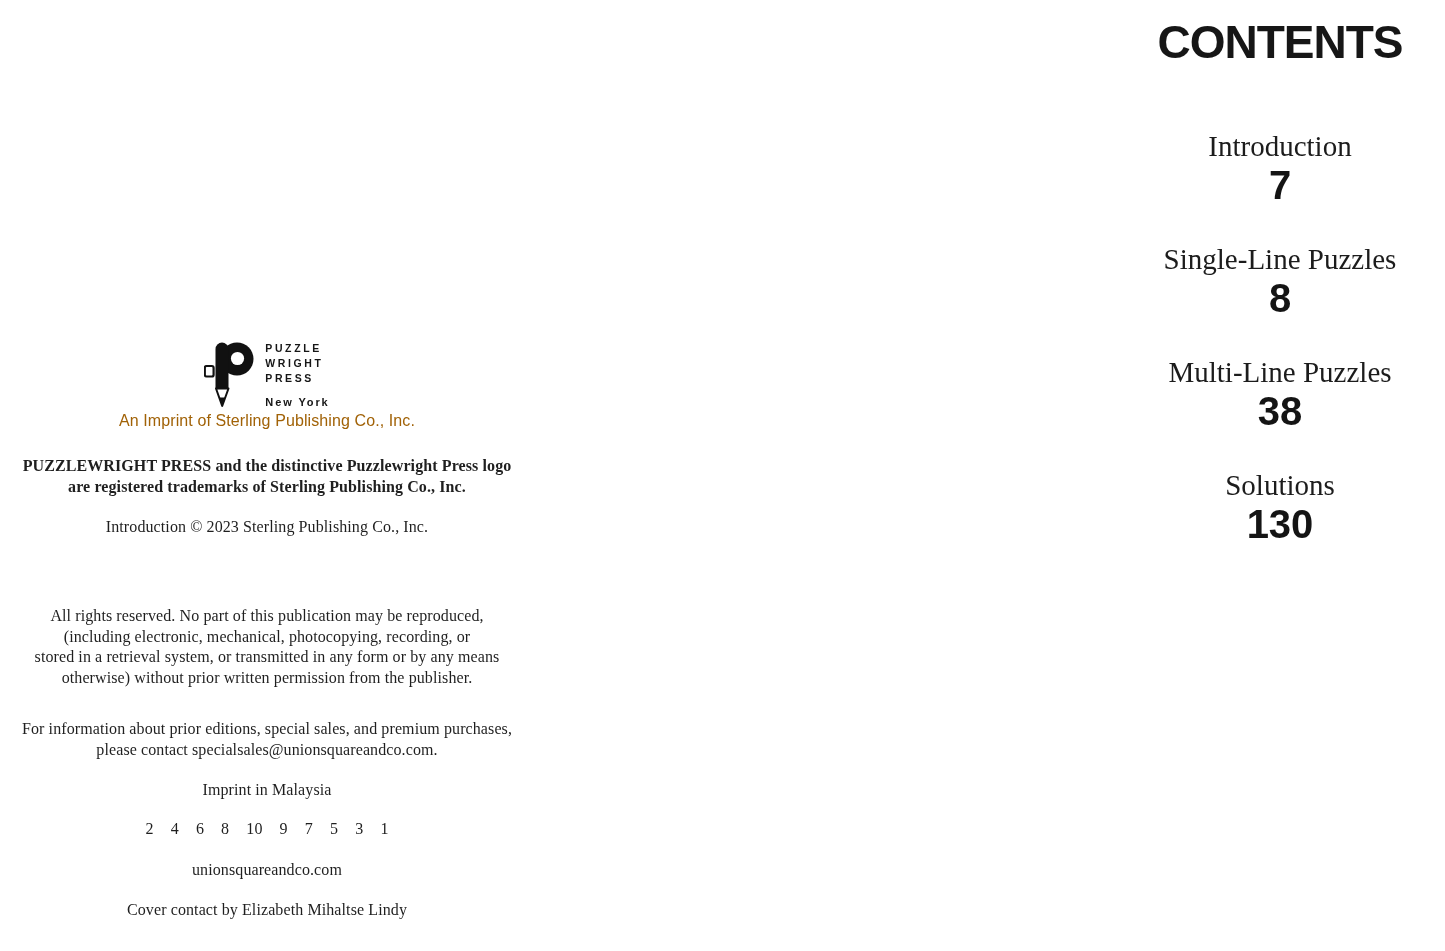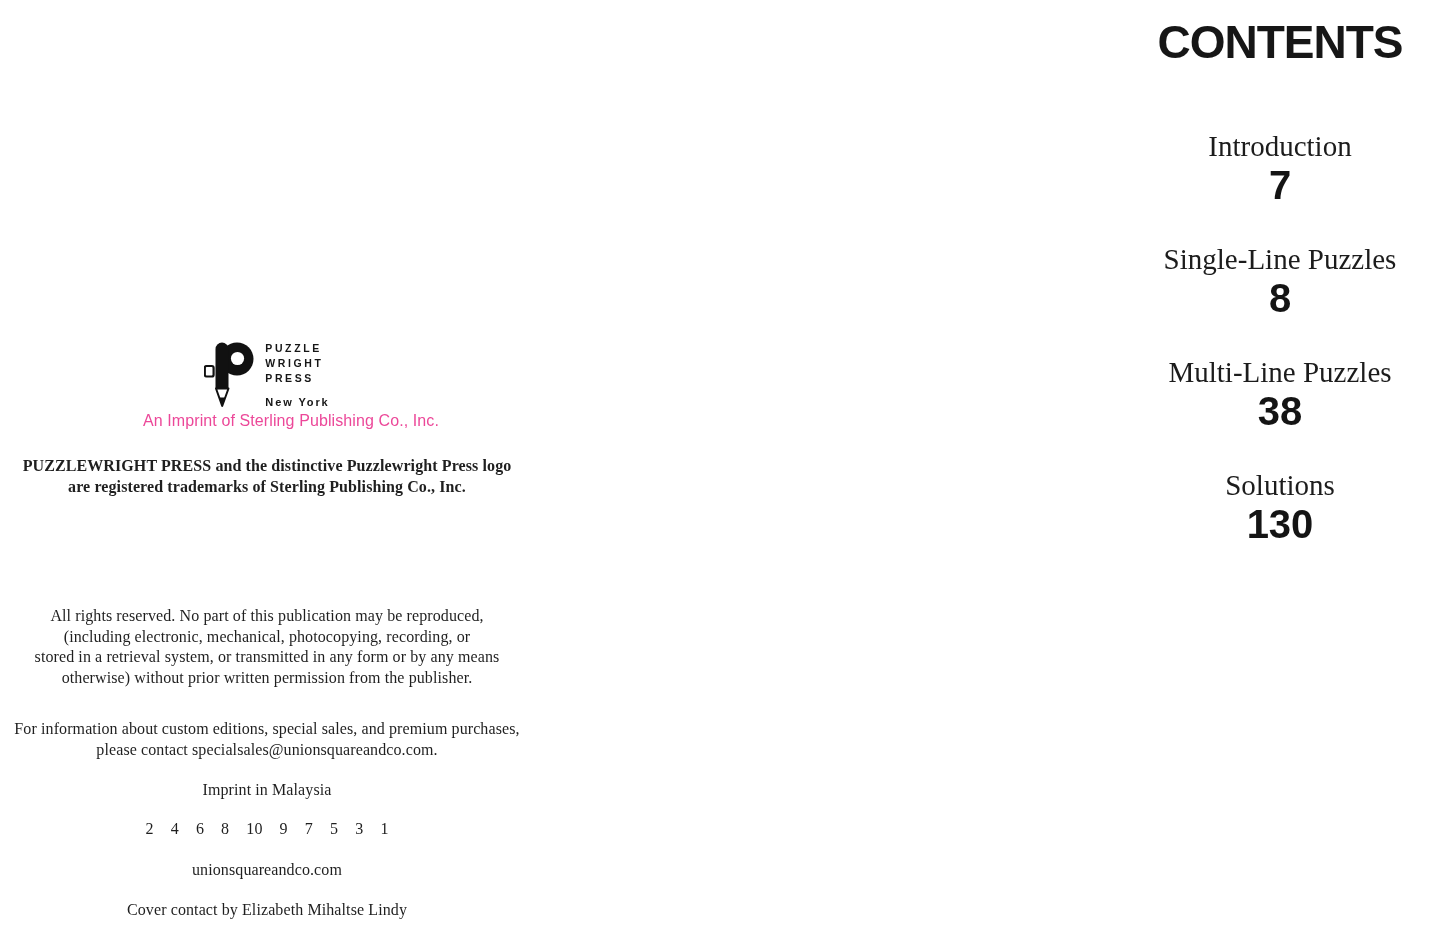--- a/index.html
+++ b/index.html
@@ -63,22 +63,21 @@
     margin-top: 10px;
     font-size: 11px;
     letter-spacing: 1.9px;
     white-space: nowrap;
   }
   .imprint-line {
     top: 411px;
     font-family: "Liberation Sans", sans-serif;
     font-size: 11px;
     letter-spacing: 0.2px;
-    color: #ec4899;
-    margin-left: 24px;
+    color: #a16207;
   }
   .trademark-block   { top: 456px; font-weight: bold; }
   .copyright-block   { top: 517px; }
   .rights-block      { top: 578px; margin-top: 28px; }
   .isbn-block        { top: 679px; }
   .specialsales-block{ top: 719px; }
   .printed-block     { top: 780px; }
   .printrun-block    { top: 819px; word-spacing: 13px; }
   .website-block     { top: 860px; }
   .credits-block     { top: 900px; }
@@ -159,32 +158,33 @@
     </div>
 
     <div class="block imprint-line">An Imprint of Sterling Publishing Co., Inc.</div>
 
     <div class="block trademark-block">
       <div class="line">PUZZLEWRIGHT PRESS and the distinctive Puzzlewright Press logo</div>
       <div class="line">are registered trademarks of Sterling Publishing Co., Inc.</div>
     </div>
 
     <div class="block copyright-block">
+      <div class="line">Introduction © 2023 Sterling Publishing Co., Inc.</div>
     </div>
 
     <div class="block rights-block">
       <div class="line">All rights reserved. No part of this publication may be reproduced,</div>
       <div class="line">(including electronic, mechanical, photocopying, recording, or</div>
       <div class="line">stored in a retrieval system, or transmitted in any form or by any means</div>
       <div class="line">otherwise) without prior written permission from the publisher.</div>
     </div>
 
 
     <div class="block specialsales-block">
-      <div class="line">For information about custom editions, special sales, and premium purchases,</div>
+      <div class="line">For information about prior editions, special sales, and premium purchases,</div>
       <div class="line">please contact specialsales@unionsquareandco.com.</div>
     </div>
 
     <div class="block printed-block">Imprint in Malaysia</div>
 
     <div class="block printrun-block">2 4 6 8 10 9 7 5 3 1</div>
 
     <div class="block website-block">unionsquareandco.com</div>
 
     <div class="block credits-block">

